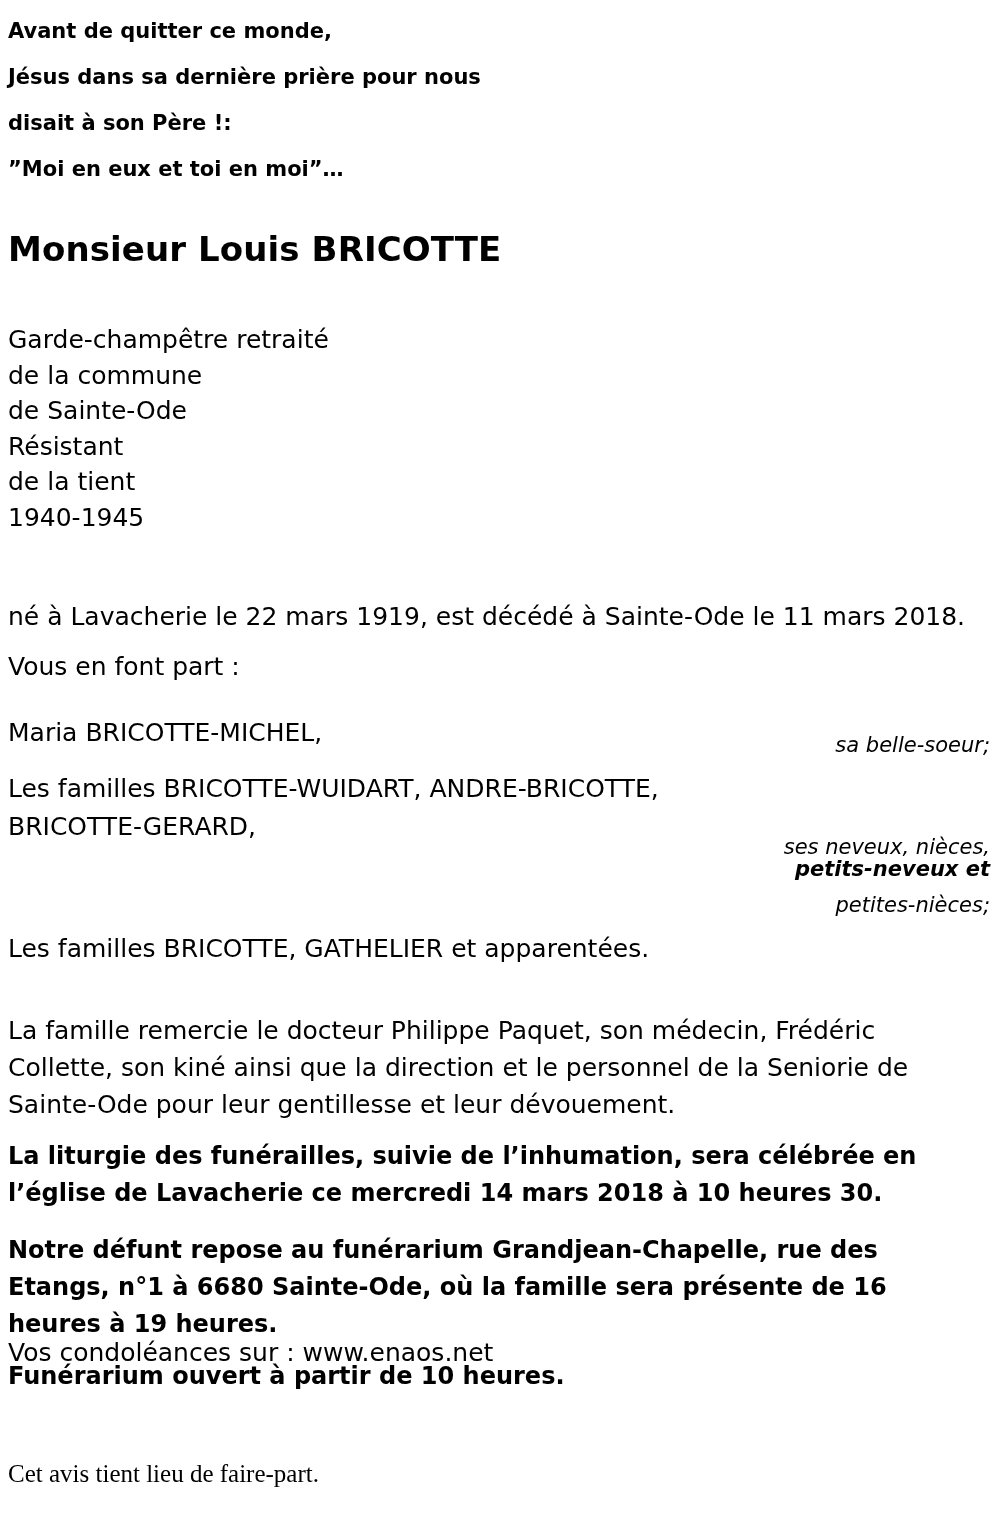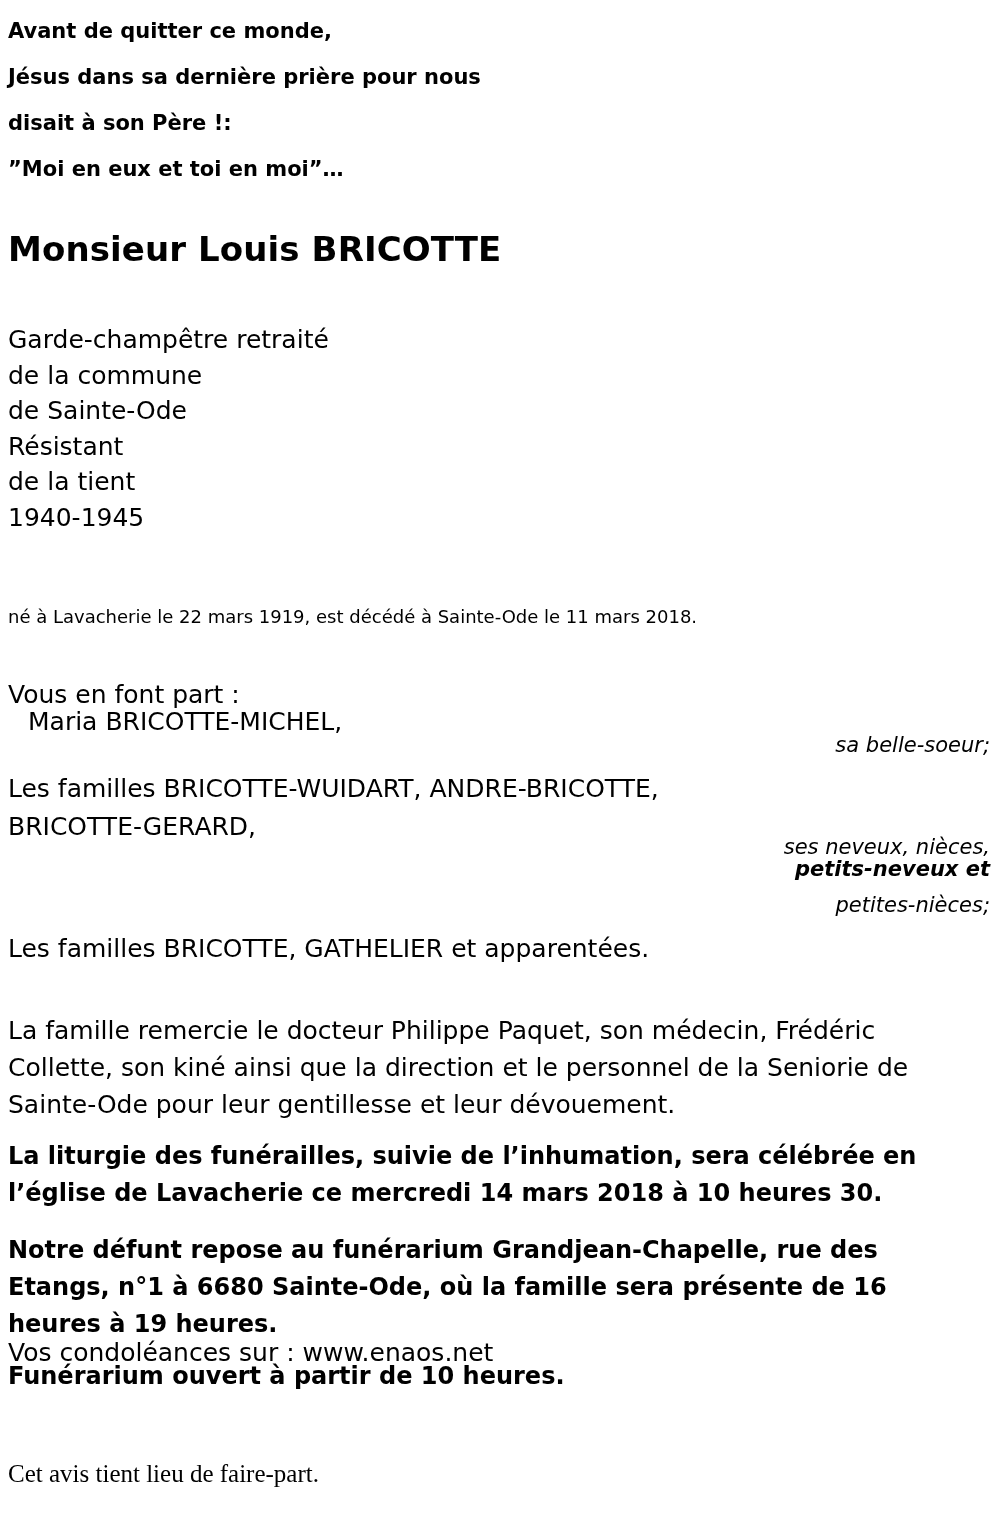--- a/index.html
+++ b/index.html
@@ -61,28 +61,28 @@
     line-height: 35.5px;
     font-weight: normal;
     white-space: pre;
   }
 
   
   .lifeline {
     position: absolute;
     left: 8px;
     top: 600px;
-    font-size: 18px;
+    font-size: 25px;
     line-height: 34px;
     white-space: pre;
   }
   .announce {
     position: absolute;
     left: 8px;
-    top: 678px;
+    top: 650px;
     font-size: 25px;
     line-height: 34px;
     white-space: pre;
   }
 
   
   .survivors {
     position: absolute;
     left: 0;
     top: 700px;
@@ -165,21 +165,21 @@
     <div class="rline">de la tient</div>
     <div class="rline">1940-1945</div>
   </div>
 
   <div class="lifeline">né à Lavacherie le 22 mars 1919, est décédé à Sainte-Ode le 11 mars 2018.</div>
 
   <div class="announce">Vous en font part :</div>
 
   <div class="survivors">
 
-    <div class="surv-name" style="top:5px;margin-left:20px;">Maria BRICOTTE-MICHEL,</div>
+    <div class="surv-name" style="top:16px;">Maria BRICOTTE-MICHEL,</div>
     <div class="surv-rel" style="top:32px;">sa belle-soeur;</div>
 
     <div class="surv-name" style="top:72px;">Les familles BRICOTTE-WUIDART, ANDRE-BRICOTTE,</div>
     <div class="surv-name" style="top:110px;">BRICOTTE-GERARD,</div>
 
     <div class="surv-rel" style="top:134px;">ses neveux, nièces,</div>
     <div class="surv-rel" style="top:156px;font-weight:bold;">petits-neveux et</div>
     <div class="surv-rel" style="top:192px;">petites-nièces;</div>
 
     <div class="surv-name" style="top:232px;">Les familles BRICOTTE, GATHELIER et apparentées.</div>

